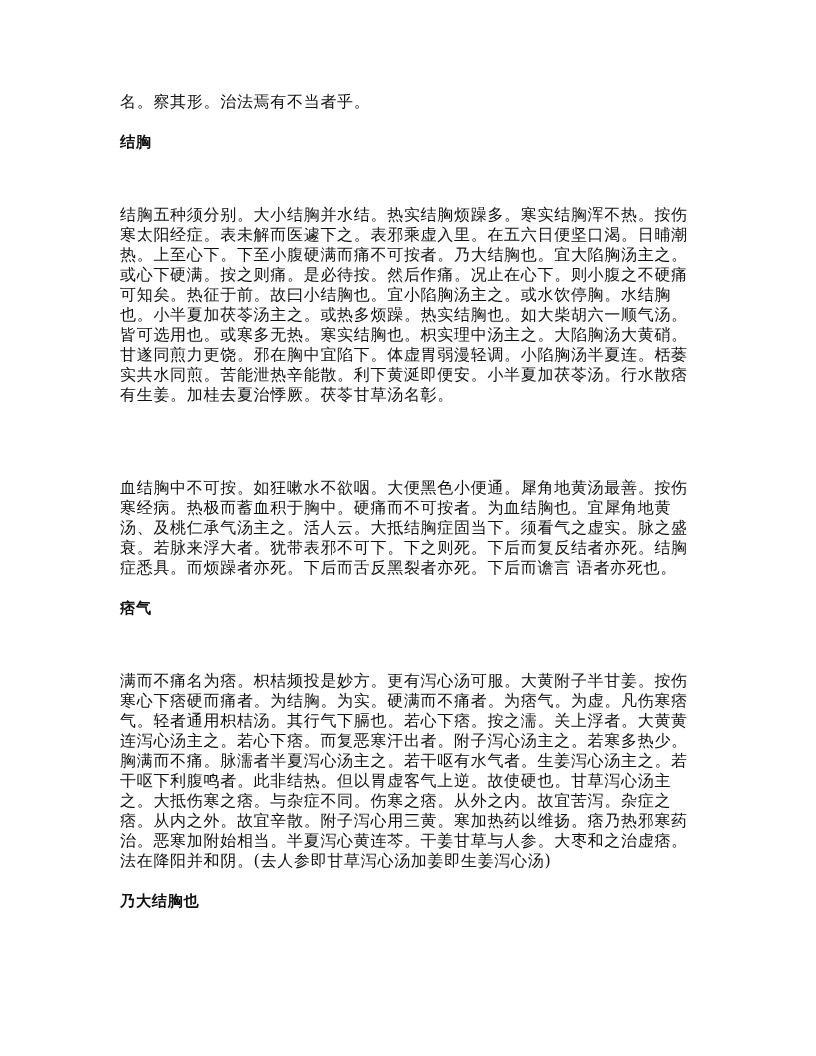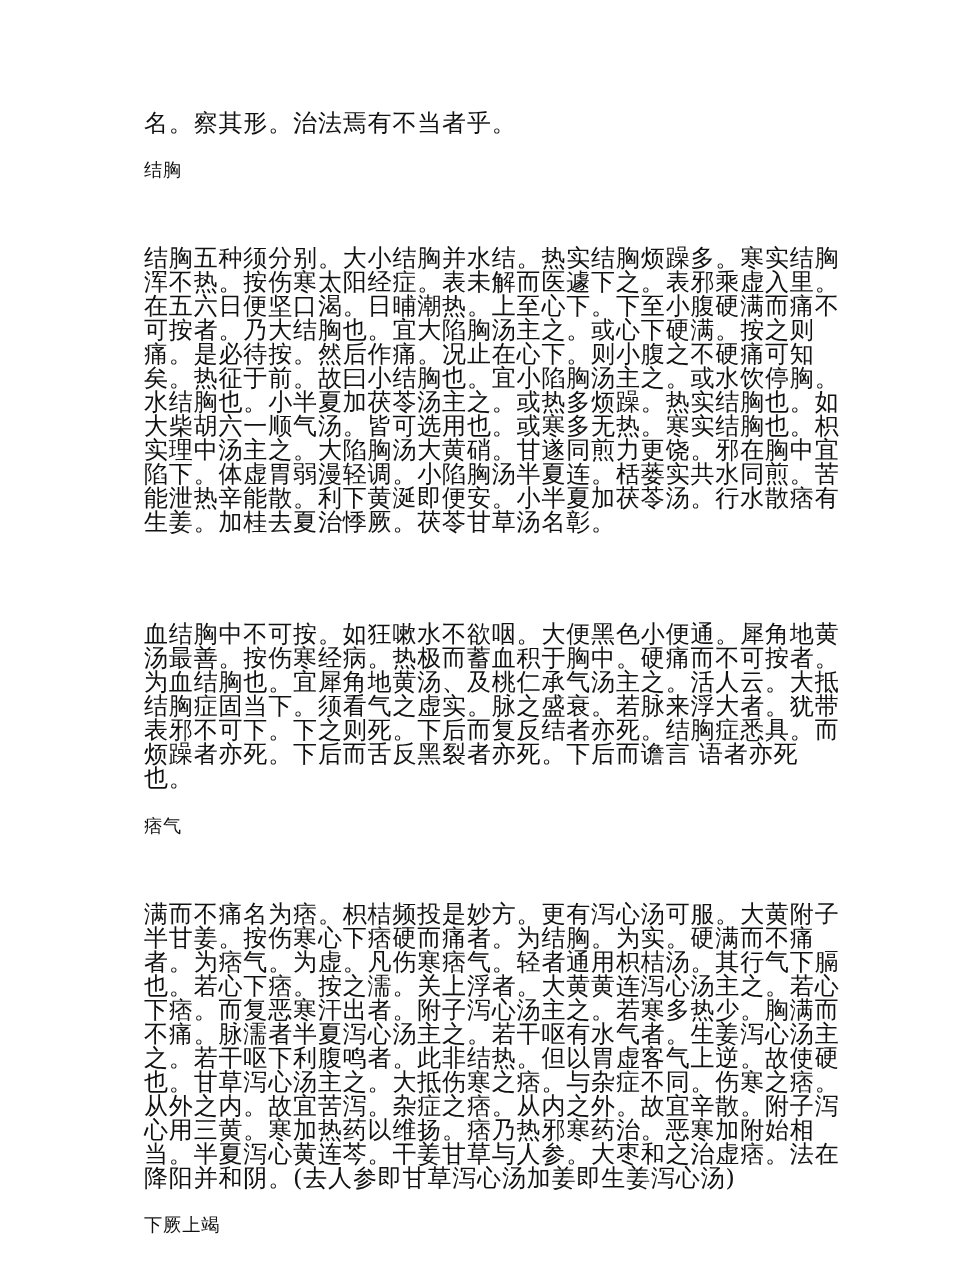--- a/index.html
+++ b/index.html
@@ -15,32 +15,33 @@
       font-family: "DejaVu Serif", "Liberation Serif", serif;
       color: #111111;
     }
     .page {
       position: absolute;
       left: 120px;
       top: 92px;
       width: 580px;
     }
     .para {
-      font-size: 20px;
+      font-size: 16px;
       line-height: 20px;
       margin: 0;
       white-space: normal;
       word-break: break-all;
       letter-spacing: 0.7px;
     }
     .heading {
       font-size: 15.2px;
       line-height: 20px;
       margin: 0;
       letter-spacing: 0.7px;
+      font-weight: bold;
     }
     .gap-sm { height: 20px; }
     .gap-lg { height: 53px; }
   </style>
 </head>
 <body>
 
 <div class="page">
   <p class="para">名。察其形。治法焉有不当者乎。</p>
   <div class="gap-sm"></div>
@@ -52,17 +53,17 @@
 
   <div class="gap-lg"></div>
   <p class="para">血结胸中不可按。如狂嗽水不欲咽。大便黑色小便通。犀角地黄汤最善。按伤寒经病。热极而蓄血积于胸中。硬痛而不可按者。为血结胸也。宜犀角地黄汤、及桃仁承气汤主之。活人云。大抵结胸症固当下。须看气之虚实。脉之盛衰。若脉来浮大者。犹带表邪不可下。下之则死。下后而复反结者亦死。结胸症悉具。而烦躁者亦死。下后而舌反黑裂者亦死。下后而谵言 语者亦死也。</p>
   <div class="gap-sm"></div>
 
   <p class="heading">痞气</p>
   <div class="gap-lg"></div>
   <p class="para">满而不痛名为痞。枳桔频投是妙方。更有泻心汤可服。大黄附子半甘姜。按伤寒心下痞硬而痛者。为结胸。为实。硬满而不痛者。为痞气。为虚。凡伤寒痞气。轻者通用枳桔汤。其行气下膈也。若心下痞。按之濡。关上浮者。大黄黄连泻心汤主之。若心下痞。而复恶寒汗出者。附子泻心汤主之。若寒多热少。胸满而不痛。脉濡者半夏泻心汤主之。若干呕有水气者。生姜泻心汤主之。若干呕下利腹鸣者。此非结热。但以胃虚客气上逆。故使硬也。甘草泻心汤主之。大抵伤寒之痞。与杂症不同。伤寒之痞。从外之内。故宜苦泻。杂症之痞。从内之外。故宜辛散。附子泻心用三黄。寒加热药以维扬。痞乃热邪寒药治。恶寒加附始相当。半夏泻心黄连芩。干姜甘草与人参。大枣和之治虚痞。法在降阳并和阴。(去人参即甘草泻心汤加姜即生姜泻心汤)</p>
   <div class="gap-sm"></div>
 
-  <p class="heading">下厥上竭</p>
+  <p class="heading">乃大结胸也</p>
   <div class="gap-lg"></div>
   <div class="gap-sm"></div>
 
 </div>
 
 </body></html>

